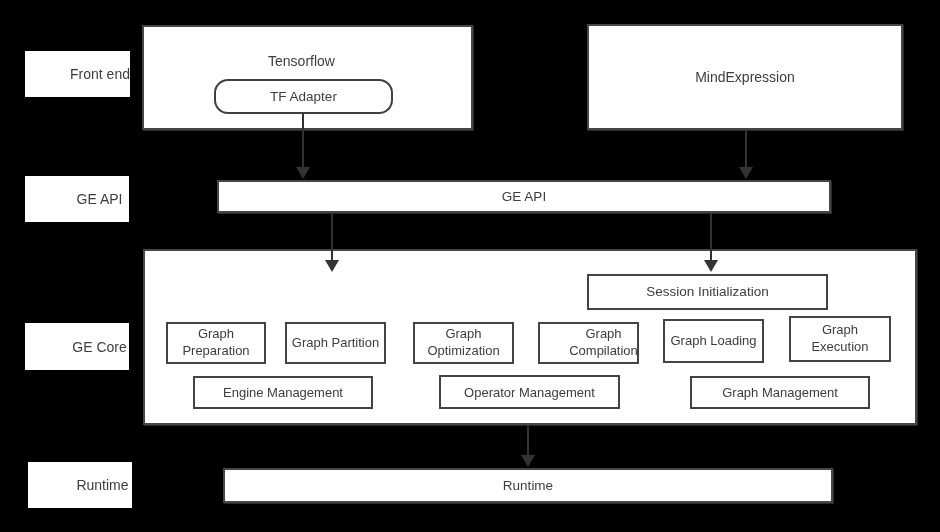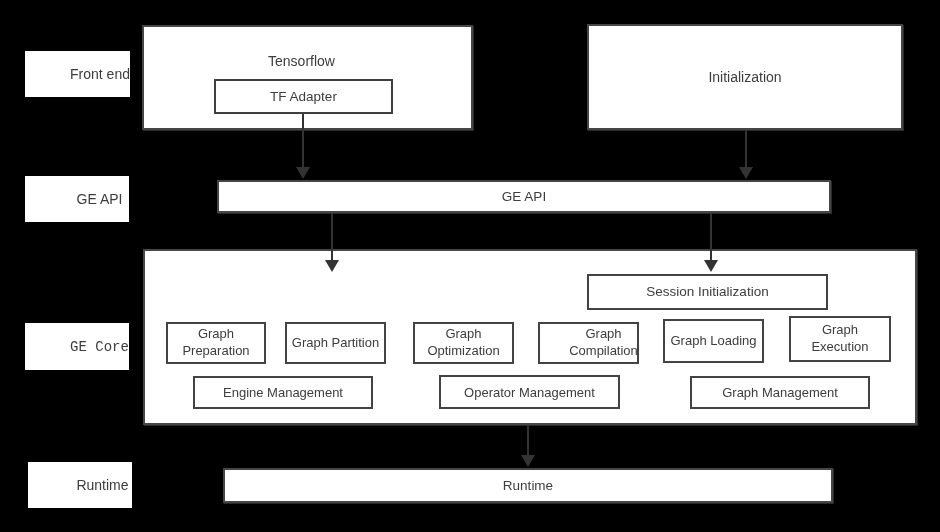--- a/index.html
+++ b/index.html
@@ -21,29 +21,29 @@
   .arrow .head{position:absolute;left:0;bottom:0;width:0;height:0;
     border-left:7px solid transparent;border-right:7px solid transparent;border-top:12px solid #333333;}
 </style>
 </head>
 <body>
 
 <div class="canvas">
 
   <div class="wbox row-label" style="left:25px;top:51px;width:105px;height:46px;">Front end</div>
   <div class="wbox row-label" style="left:25px;top:176px;width:104px;height:46px;">GE API</div>
-  <div class="wbox row-label" style="left:25px;top:323px;width:104px;height:47px;font-family:Liberation Mono, monospace;">GE Core</div>
+  <div class="wbox row-label" style="left:25px;top:323px;width:104px;height:47px;">GE Core</div>
   <div class="wbox row-label" style="left:28px;top:462px;width:104px;height:46px;">Runtime</div>
 
   <div class="wbox outer" style="left:142px;top:25px;width:331px;height:105px;">
     <span class="box-title">Tensorflow</span>
-    <div class="wbox inner" style="left:70px;top:52px;width:179px;height:35px;">TF Adapter</div>
+    <div class="wbox inner" style="left:70px;top:52px;width:179px;height:35px;border-radius:14px;">TF Adapter</div>
   </div>
 
-  <div class="wbox outer" style="left:587px;top:24px;width:316px;height:106px;font-size:14px;">Initialization</div>
+  <div class="wbox outer" style="left:587px;top:24px;width:316px;height:106px;font-size:14px;">MindExpression</div>
 
   <div class="wbox bar" style="left:217px;top:180px;width:614px;height:33px;">GE API</div>
 
   <div class="wbox outer" style="left:143px;top:249px;width:774px;height:176px;">
 
     <div class="wbox stage" style="left:21px;top:71px;width:100px;height:42px;">Graph Preparation</div>
 
     <div class="wbox stage" style="left:442px;top:23px;width:241px;height:36px;font-size:13.5px;">Session Initialization</div>
     <div class="wbox stage" style="left:140px;top:71px;width:101px;height:42px;">Graph Partition</div>
     <div class="wbox stage" style="left:268px;top:71px;width:101px;height:42px;">Graph Optimization</div>

